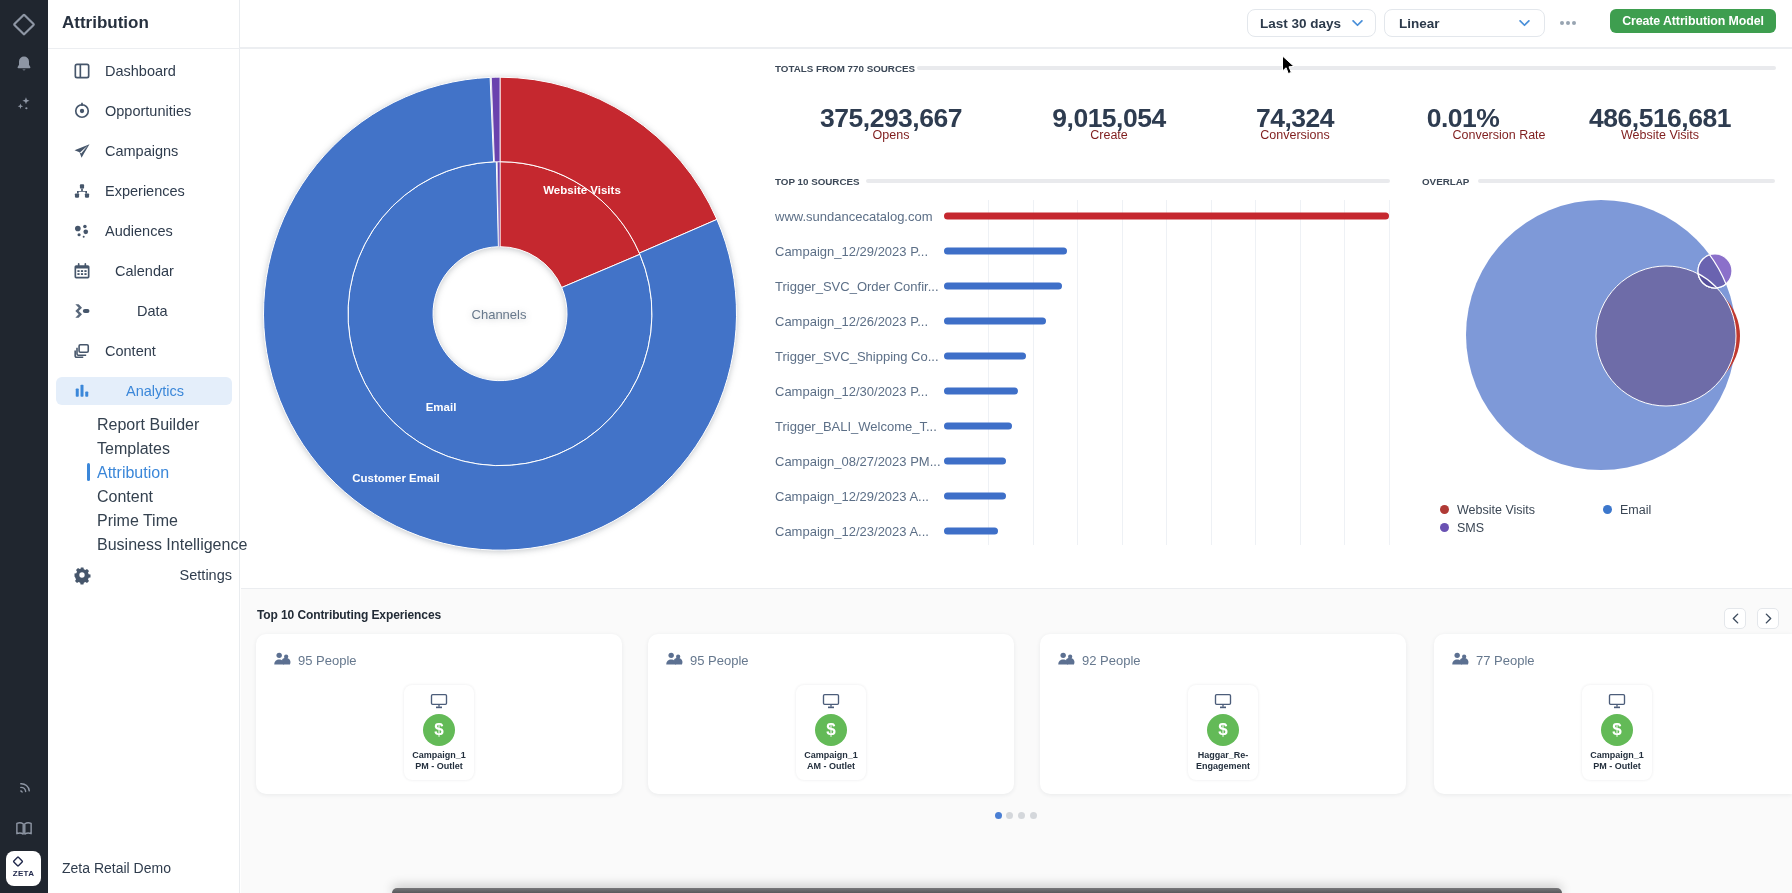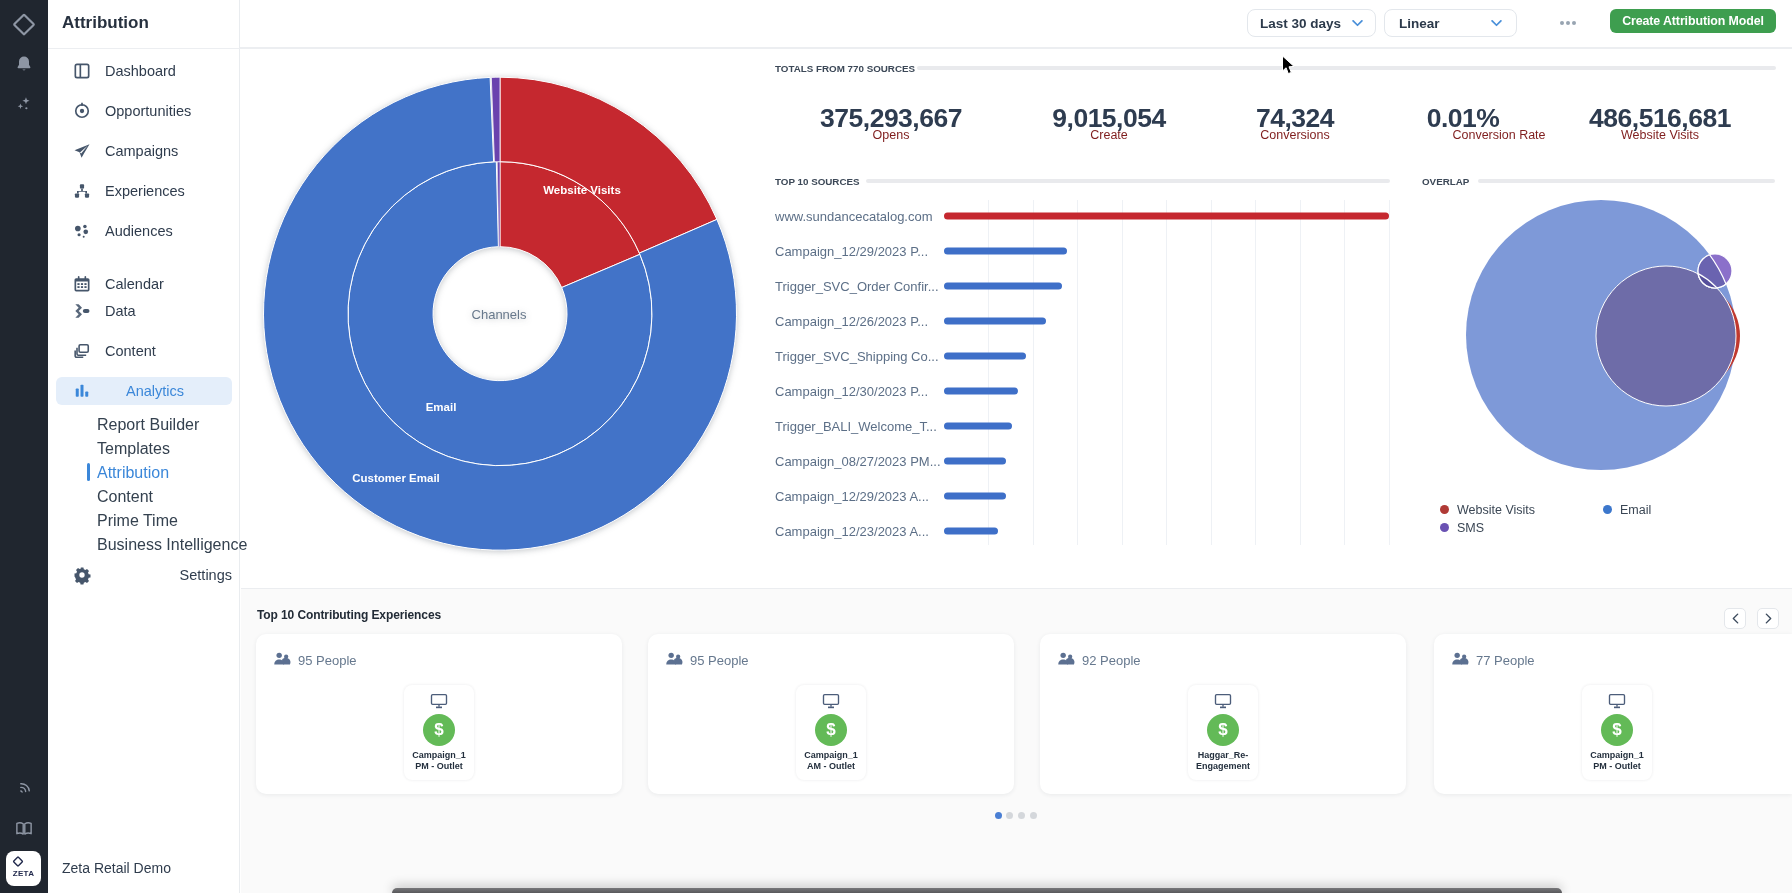--- a/index.html
+++ b/index.html
@@ -120,35 +120,35 @@
   <div class="navitem" style="top:217px;">
       <svg class="ic" viewBox="0 0 24 24" fill="#46566b">
         <circle cx="7" cy="9" r="3.4"></circle>
         <circle cx="15.5" cy="6.5" r="2.1"></circle>
         <circle cx="16.5" cy="13" r="2.8"></circle>
         <circle cx="8.5" cy="16.5" r="1.9"></circle>
         <circle cx="14" cy="19" r="1.2"></circle>
       </svg>
       <span class="lb">Audiences</span>
     </div>
-  <div class="navitem" style="top:270px;">
+  <div class="navitem" style="top:257px;gap:10px;">
       <svg class="ic" viewBox="0 0 24 24" fill="#46566b">
         <path d="M5 5h14a2 2 0 0 1 2 2v12a2 2 0 0 1-2 2H5a2 2 0 0 1-2-2V7a2 2 0 0 1 2-2zm0 4v10h14V9H5z"></path>
         <rect x="7" y="2.5" width="2" height="4" rx="1"></rect>
         <rect x="15" y="2.5" width="2" height="4" rx="1"></rect>
         <rect x="6.5" y="11" width="2.6" height="2.2"></rect>
         <rect x="10.7" y="11" width="2.6" height="2.2"></rect>
         <rect x="14.9" y="11" width="2.6" height="2.2"></rect>
         <rect x="6.5" y="14.6" width="2.6" height="2.2"></rect>
         <rect x="10.7" y="14.6" width="2.6" height="2.2"></rect>
         <rect x="14.9" y="14.6" width="2.6" height="2.2"></rect>
       </svg>
       <span class="lb">Calendar</span>
     </div>
-  <div class="navitem" style="top:297px;">
+  <div class="navitem" style="top:297px;gap:32px;">
       <svg class="ic" viewBox="0 0 24 24" fill="#46566b">
         <path d="M4 4h4l4 4-4 4H4l4-4zm0 8h4l4 4-4 4H4l4-4z" opacity=".9"></path>
         <rect x="13" y="9.5" width="8" height="5" rx="2.5"></rect>
       </svg>
       <span class="lb">Data</span>
     </div>
   <div class="navitem" style="top:337px;">
       <svg class="ic" viewBox="0 0 24 24" fill="none" stroke="#46566b" stroke-width="1.9">
         <rect x="8.5" y="4.5" width="11" height="9" rx="1.5"></rect>
         <path d="M6 8v7.5a1.5 1.5 0 0 0 1.5 1.5H17"></path>
@@ -179,21 +179,21 @@
     </div>
 </div>
 <div id="demoname">Zeta Retail Demo</div>
 
 <div id="topbar"></div>
 <div style="position:absolute; left:48px; top:48px; width:1744px; height:1px; background:#eceef1; z-index:26;"></div>
 <div class="select" style="left:1247px; width:129px; padding:0 12px;">Last 30 days
   <svg class="chev" width="11" height="7" viewBox="0 0 12 8">
       <path d="M1 1l5 5 5-5" fill="none" stroke="#4a90d9" stroke-width="2" stroke-linecap="round" stroke-linejoin="round"></path>
     </svg></div>
-<div class="select" style="left:1384px; width:133px; padding:0 14px;">Linear
+<div class="select" style="left:1384px; width:161px; padding:0 14px;">Linear
   <svg class="chev" width="11" height="7" viewBox="0 0 12 8">
       <path d="M1 1l5 5 5-5" fill="none" stroke="#4a90d9" stroke-width="2" stroke-linecap="round" stroke-linejoin="round"></path>
     </svg></div>
 <div id="dots3">
     <i></i>
     <i></i>
     <i></i>
   </div>
 <button id="btn-create">Create Attribution Model</button>
 

